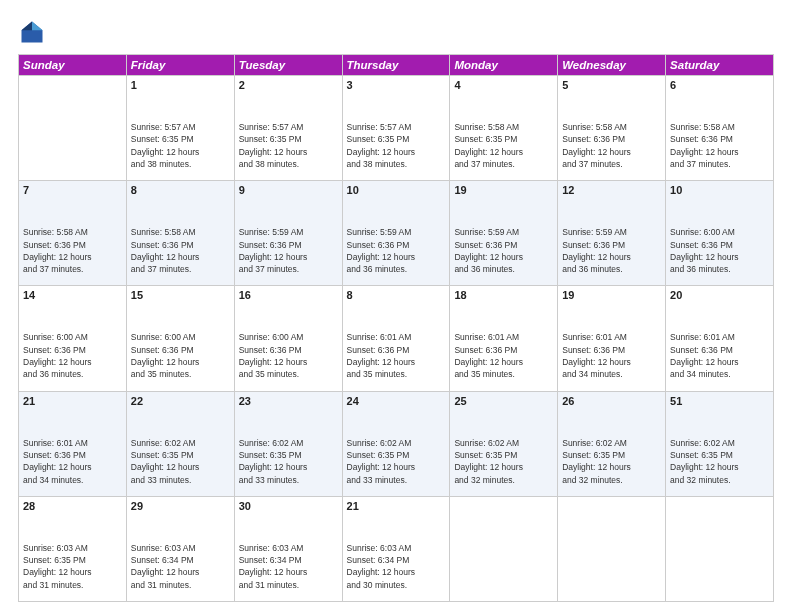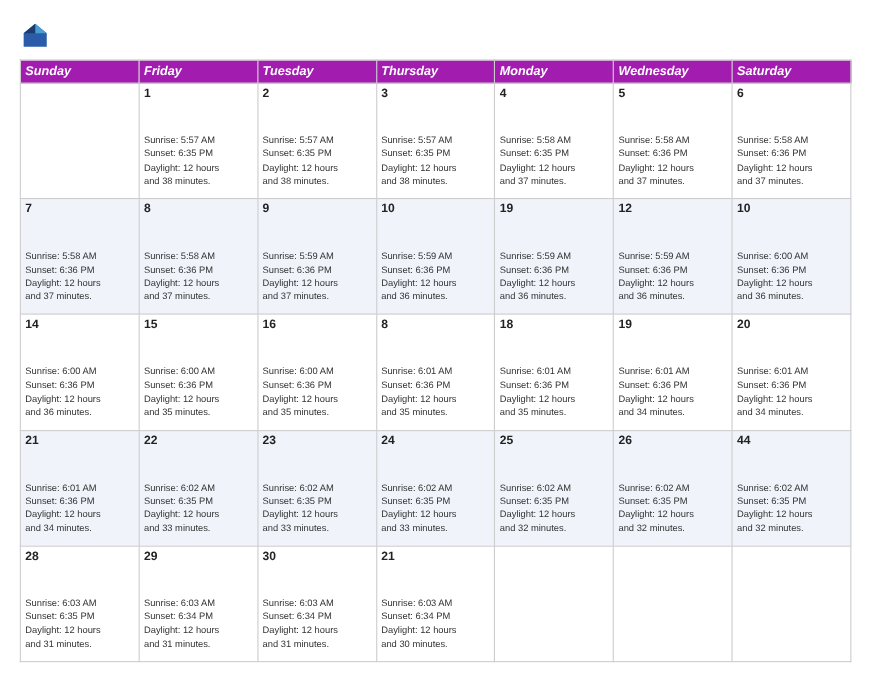--- a/index.html
+++ b/index.html
@@ -241,21 +241,21 @@
           </td>
           <td>
             <span class="day-num">25</span>
             <div class="day-info">Sunrise: 6:02 AM<br>Sunset: 6:35 PM<br>Daylight: 12 hours<br>and 32 minutes.</div>
           </td>
           <td>
             <span class="day-num">26</span>
             <div class="day-info">Sunrise: 6:02 AM<br>Sunset: 6:35 PM<br>Daylight: 12 hours<br>and 32 minutes.</div>
           </td>
           <td>
-            <span class="day-num">44</span>
+            <span class="day-num">51</span>
             <div class="day-info">Sunrise: 6:02 AM<br>Sunset: 6:35 PM<br>Daylight: 12 hours<br>and 32 minutes.</div>
           </td>
         </tr>
         <tr>
           <td>
             <span class="day-num">28</span>
             <div class="day-info">Sunrise: 6:03 AM<br>Sunset: 6:35 PM<br>Daylight: 12 hours<br>and 31 minutes.</div>
           </td>
           <td>
             <span class="day-num">29</span>

